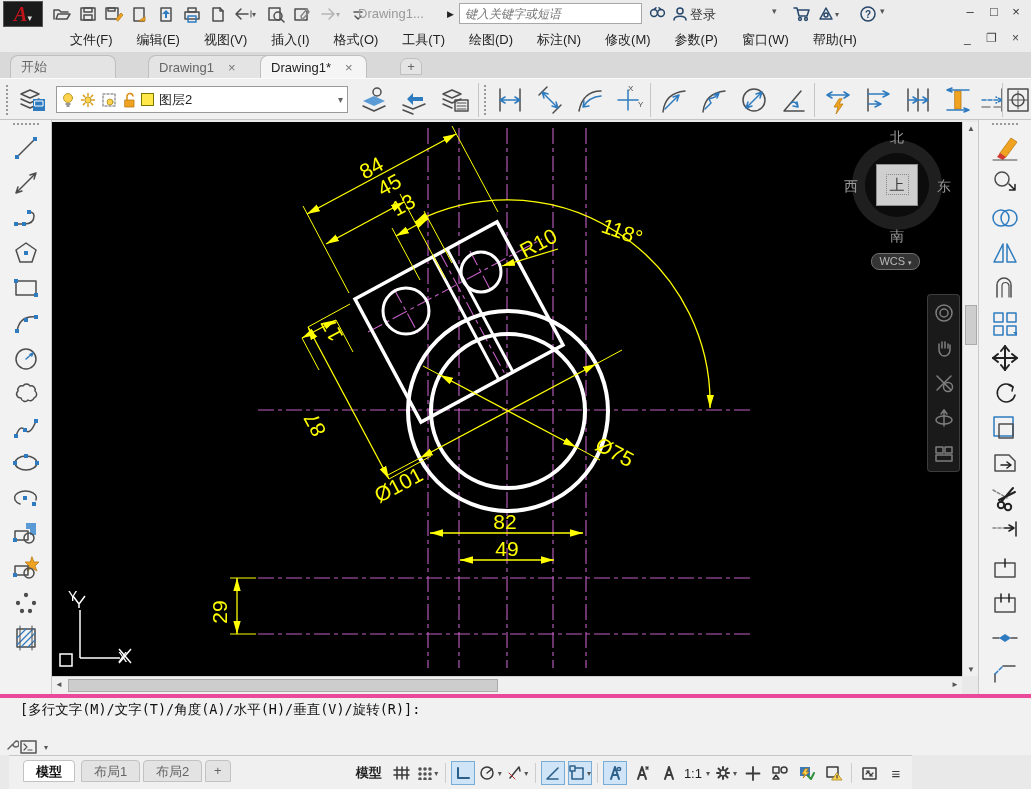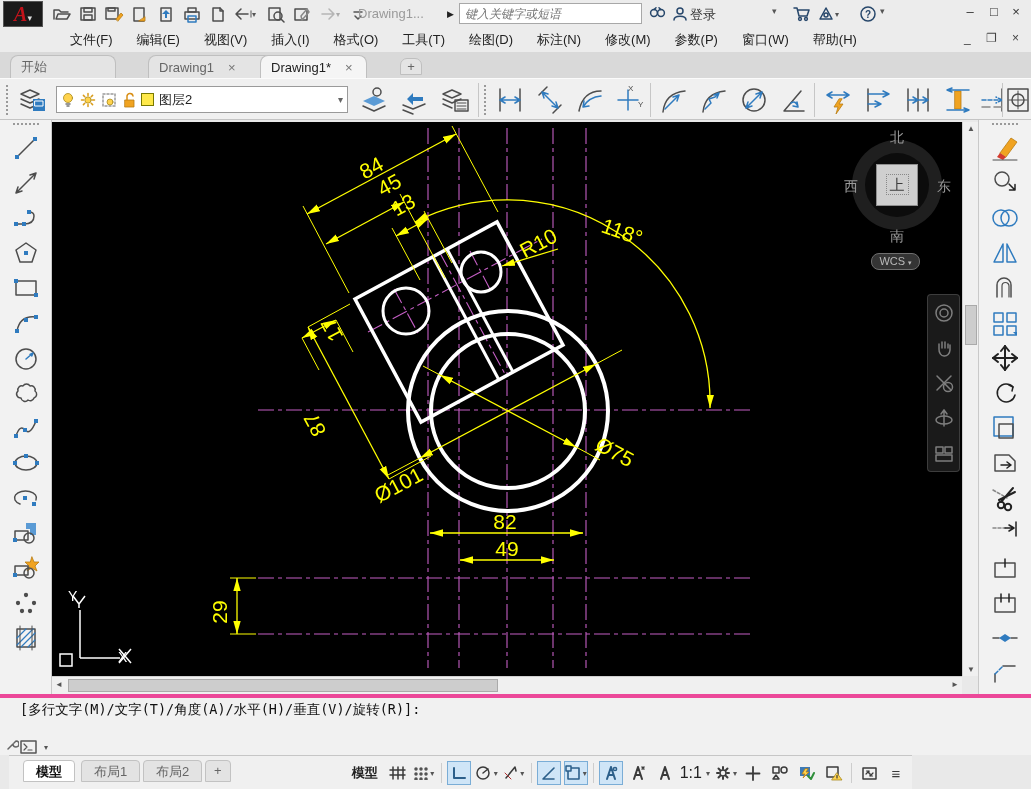--- a/index.html
+++ b/index.html
@@ -63,21 +63,21 @@
   
   #statusbar { position:absolute; left:0; top:755px; width:903px; height:34px; background:#f0f0f0; border-top:1px solid #c6c6c6;margin-left:9px; }
   .stab { position:absolute; top:4px; height:22px; font-size:13px; color:#666; background:#e3e3e3; border:1px solid #c2c2c2; border-radius:4px 4px 0 0; padding:2px 12px; }
   .stab.active { background:#fff; color:#111; font-weight:bold; }
   #stright { position:absolute; right:4px; top:3px; height:28px; display:flex; align-items:center; gap:3px; }
   .stbtn { min-width:24px; height:24px; display:flex; align-items:center; justify-content:center; border:1px solid transparent; }
   .stbtn.on { background:#cfe5f7; border:1px solid #7aadd6; }
   .stsep { width:1px; height:20px; background:#cdcdcd; margin:0 2px; }
   .stcaret { font-size:8px; color:#555; margin-left:1px; }
   .sttxt { font-size:13px; color:#222; font-weight:bold; padding:0 4px; }
-  .stscale { font-size:16px; color:#222; }
+  .stscale { font-size:13px; color:#222; }
   svg.ic { display:block; }
   svg.ic * { fill:none; stroke:#4d4d4d; stroke-width:1.5; stroke-linecap:round; stroke-linejoin:round; }
   svg.ic .b { stroke:#2f7bbf; }
   svg.ic .bf { fill:#2f7bbf; stroke:none; }
   svg.ic .o { fill:#f0a321; stroke:#b97c12; stroke-width:.8; }
   svg.ic .yf { fill:#ffd34d; stroke:#a98a1d; stroke-width:.8; }
   svg.ic .rf { fill:#d43a2f; stroke:none; }
 </style>
 </head>
 <body>

